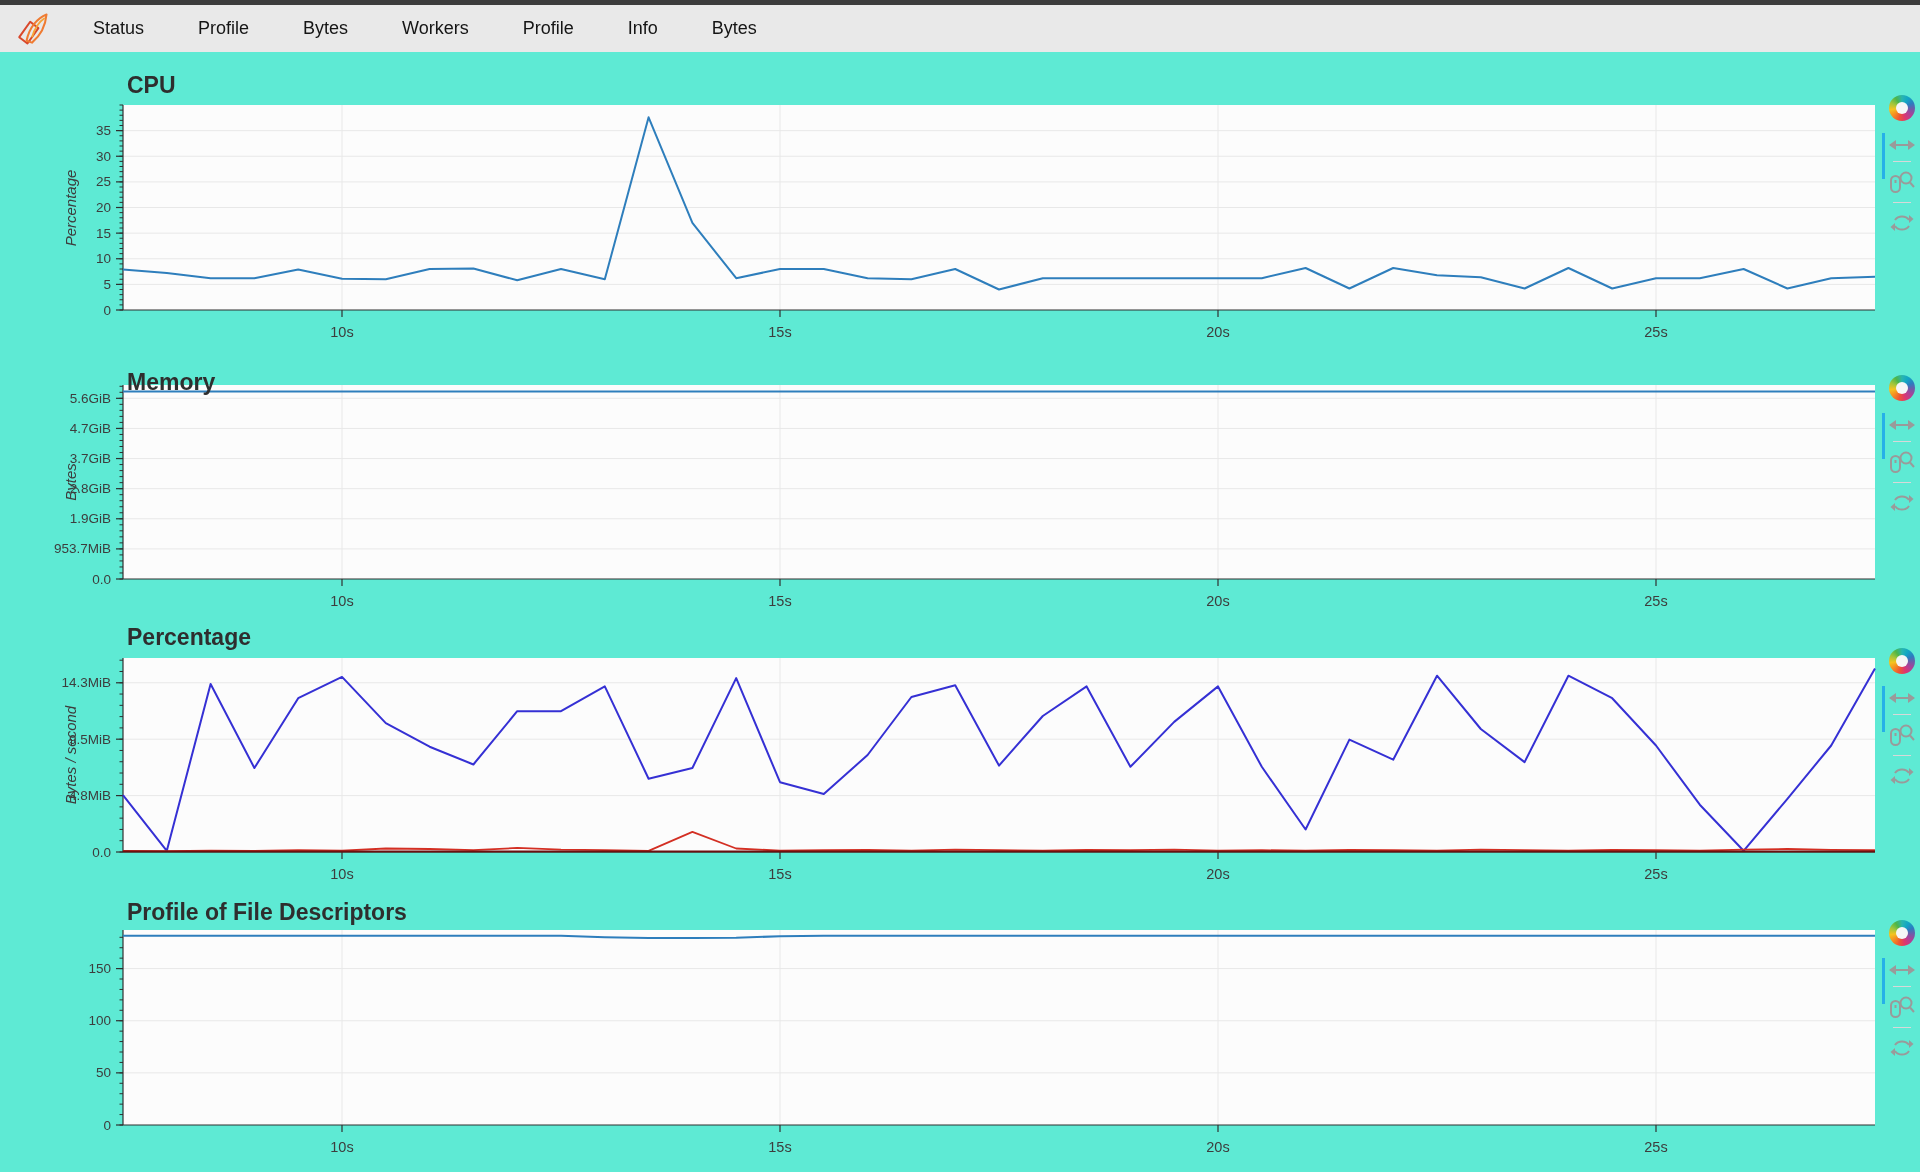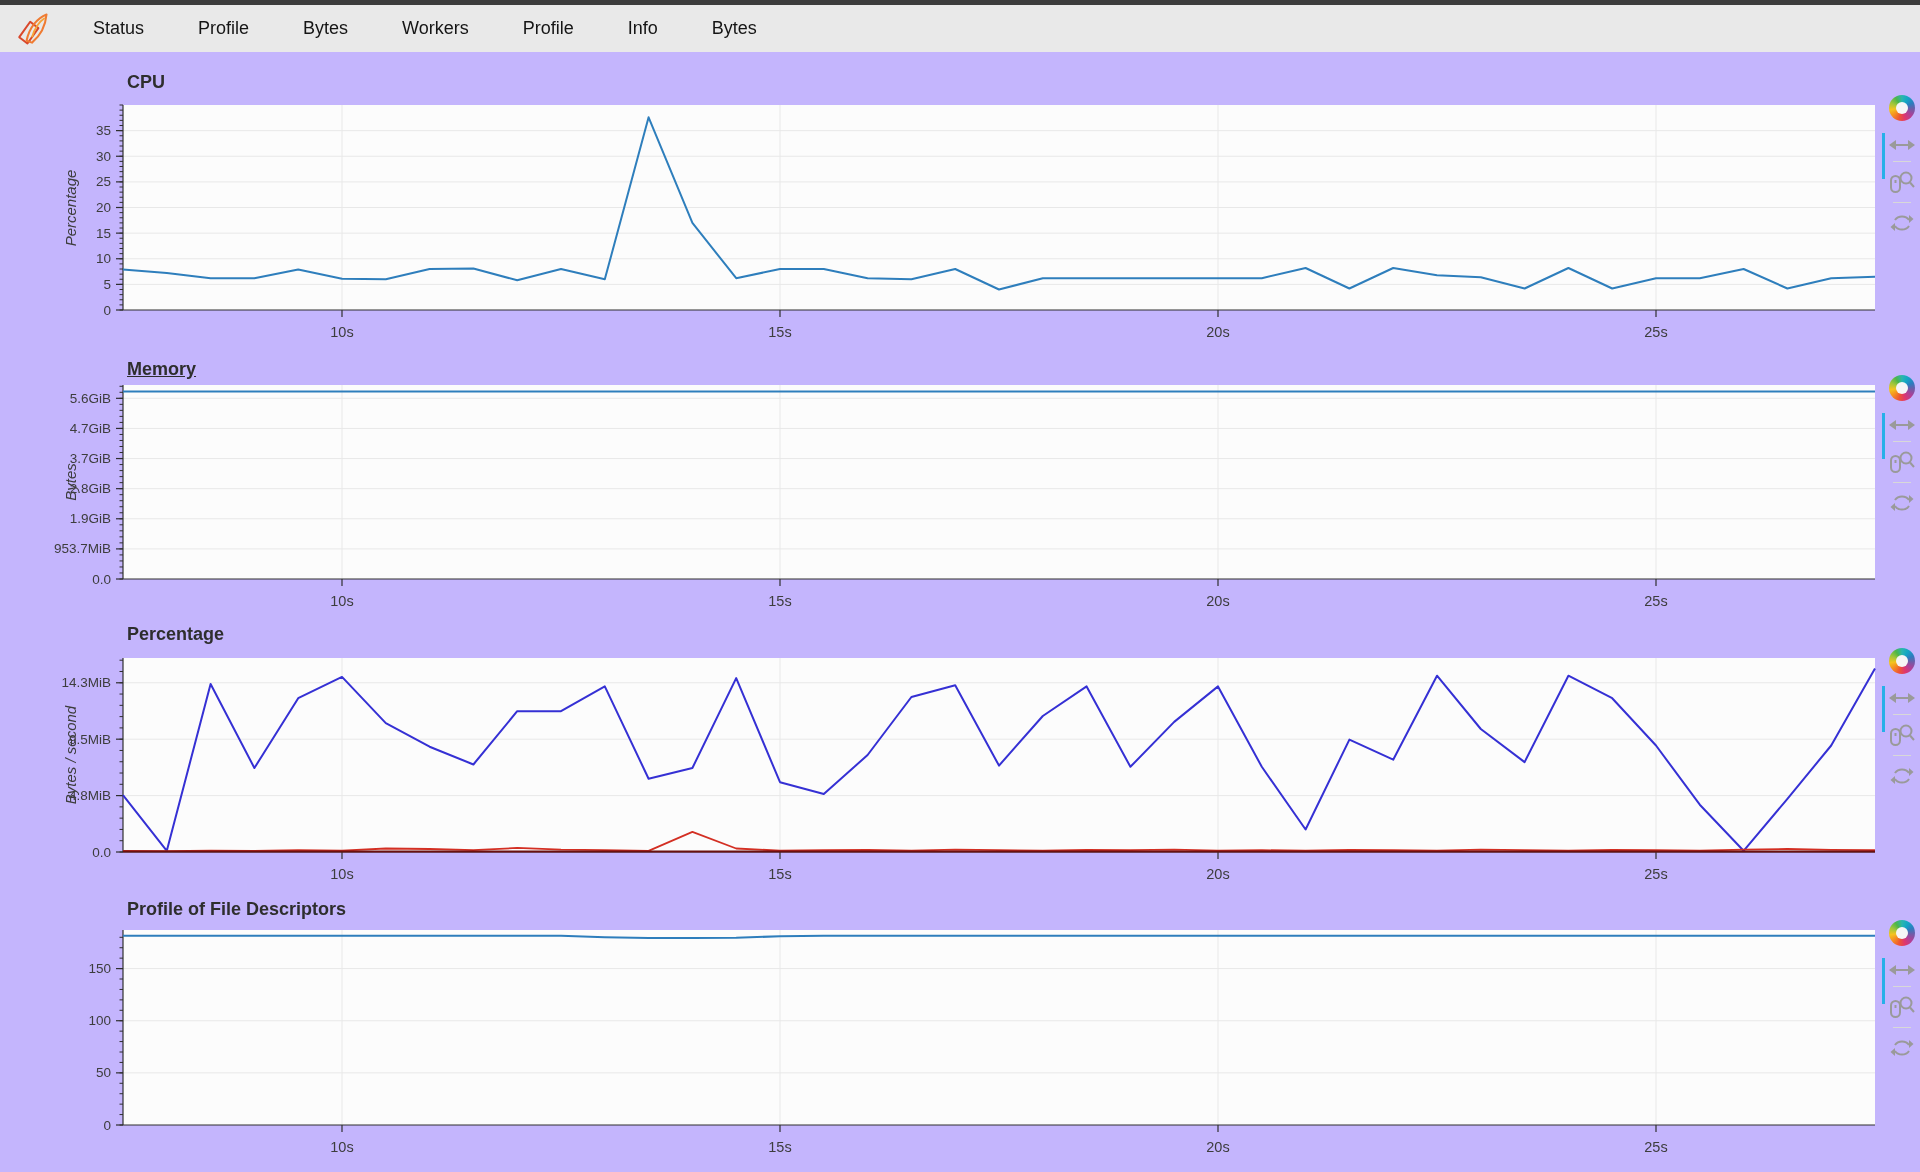--- a/index.html
+++ b/index.html
@@ -1,23 +1,23 @@
 <!DOCTYPE html>
 <html><head>
 <meta charset="utf-8">
 <style>
   html,body{margin:0;padding:0;background:#f6f6f6;font-family:"Liberation Sans",sans-serif;}
-  .screen{position:relative;width:1920px;height:1172px;background:#c4b5fd;overflow:hidden;}
+  .screen{position:relative;width:1920px;height:1172px;background:#5eead4;overflow:hidden;}
   .top-strip{position:absolute;top:0;left:0;width:1920px;height:5px;background:#3c3c3c;}
   nav.navbar{position:absolute;top:5px;left:0;width:1920px;height:47px;background:#e9e9e9;display:flex;align-items:center;}
   .nav-logo{width:40px;height:40px;margin:0 14px 0 12px;flex:0 0 auto;}
   .nav-tabs{display:flex;align-items:center;height:100%;}
   .nav-tab{padding:0 27px;font-size:18px;color:#151515;line-height:47px;cursor:pointer;background:none;border:none;font-family:inherit;}
   .chart-section{position:absolute;left:0;width:1920px;}
-  .chart-title{position:absolute;left:127px;margin:0;font-size:18px;font-weight:bold;color:#2e2e2e;}
+  .chart-title{position:absolute;left:127px;margin:0;font-size:23px;font-weight:bold;color:#2e2e2e;}
   .y-axis-label{position:absolute;left:70px;width:0;height:0;display:flex;align-items:center;justify-content:center;font-style:italic;font-size:15px;color:#3d3d3d;white-space:nowrap;transform:rotate(-90deg);}
   svg.chart-plot{position:absolute;top:0;left:0;display:block;}
   .bk-toolbar{position:absolute;left:1884px;width:36px;display:flex;flex-direction:column;align-items:center;}
   .bk-logo{width:26px;height:26px;border-radius:50%;position:relative;cursor:pointer;
      background:conic-gradient(#29b6af,#12a5c6,#2e7bbf,#7459a7,#b13f97,#e0366d,#ee5634,#f58d22,#f4c41f,#a3c63a,#4db648,#29b6af);}
   .bk-logo::after{content:"";position:absolute;inset:7px;background:#f6f6f6;border-radius:50%;}
   .bk-tools{position:relative;display:flex;flex-direction:column;align-items:center;margin-top:12px;}
   .bk-tool{background:none;border:none;padding:4px 0;cursor:pointer;line-height:0;}
   .bk-sep{width:18px;height:1px;background:#d8d8d8;margin:4px 0;}
   .bk-active-bar{position:absolute;left:-7px;top:0px;width:3px;height:46px;background:#26b0e8;}
@@ -231,21 +231,21 @@
           <line x1="780" x2="780" y1="234" y2="241" stroke="#2f2f2f" stroke-width="1.2"></line>
           <text x="780" y="261" text-anchor="middle" font-size="14.5" fill="#3d3d3d">15s</text>
           <line x1="1218" x2="1218" y1="234" y2="241" stroke="#2f2f2f" stroke-width="1.2"></line>
           <text x="1218" y="261" text-anchor="middle" font-size="14.5" fill="#3d3d3d">20s</text>
           <line x1="1656" x2="1656" y1="234" y2="241" stroke="#2f2f2f" stroke-width="1.2"></line>
           <text x="1656" y="261" text-anchor="middle" font-size="14.5" fill="#3d3d3d">25s</text>
           <line x1="123" x2="123" y1="40" y2="234" stroke="#2f2f2f" stroke-width="1.2"></line>
           <line x1="123" x2="1875" y1="234" y2="234" stroke="#2f2f2f" stroke-width="1.2"></line>
           <polyline points="123.0,46.5 166.8,46.5 210.6,46.5 254.4,46.5 298.2,46.5 342.0,46.5 385.8,46.5 429.6,46.5 473.4,46.5 517.2,46.5 561.0,46.5 604.8,46.5 648.6,46.5 692.4,46.5 736.2,46.5 780.0,46.5 823.8,46.5 867.6,46.5 911.4,46.5 955.2,46.5 999.0,46.5 1042.8,46.5 1086.6,46.5 1130.4,46.5 1174.2,46.5 1218.0,46.5 1261.8,46.5 1305.6,46.5 1349.4,46.5 1393.2,46.5 1437.0,46.5 1480.8,46.5 1524.6,46.5 1568.4,46.5 1612.2,46.5 1656.0,46.5 1699.8,46.5 1743.6,46.5 1787.4,46.5 1831.2,46.5 1875.0,46.5" fill="none" stroke="#2e7ebc" stroke-width="2" stroke-linejoin="round"></polyline>
         </svg>
-    <h2 class="chart-title" style="top: 14px; text-decoration: underline;">Memory</h2>
+    <h2 class="chart-title" style="top: 24px;">Memory</h2>
     <div class="y-axis-label" style="top: 137px;">Bytes</div>
     <div class="bk-toolbar" style="top: 30px;">
       <div class="bk-logo"></div>
       <div class="bk-tools">
         <div class="bk-active-bar"></div>
         <button class="bk-tool">
           <svg width="26" height="16" viewBox="0 0 26 16">
             <path class="tool-ic" d="M5 8 H21"></path>
             <path class="tool-ic-fill" d="M7 3 L0 8 L7 13 Z"></path>
             <path class="tool-ic-fill" d="M19 3 L26 8 L19 13 Z"></path>

